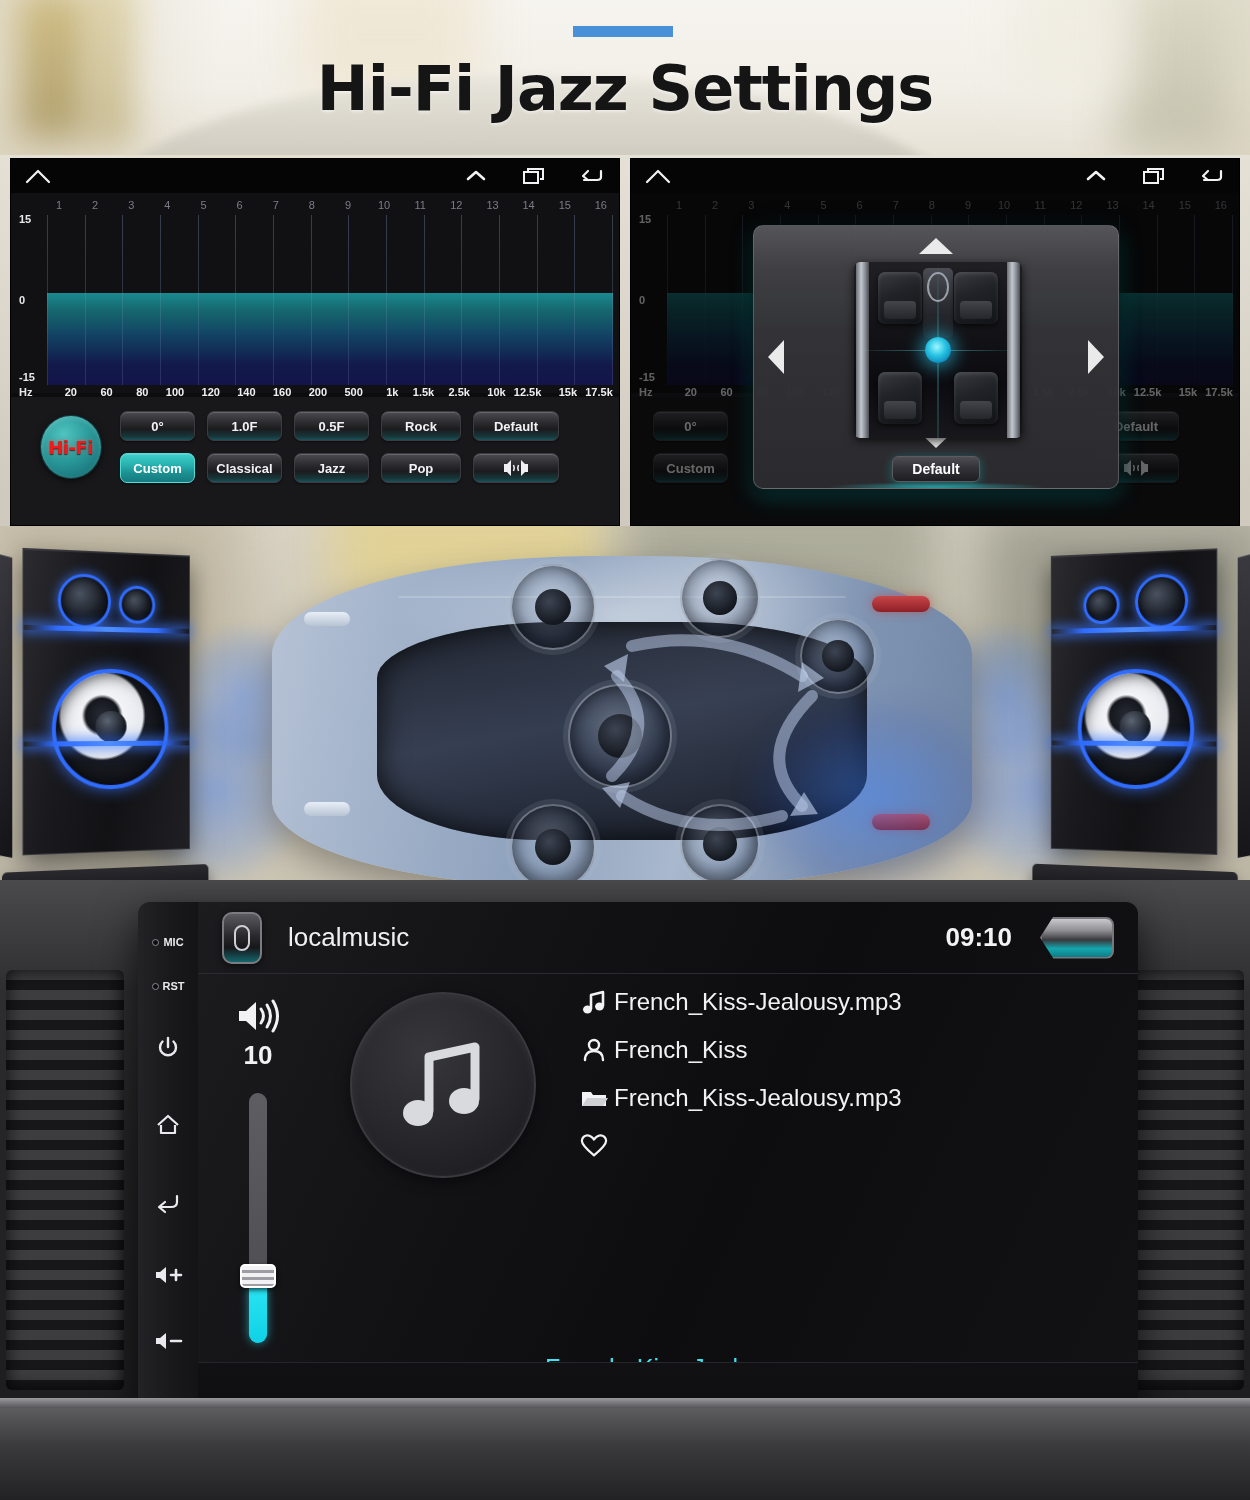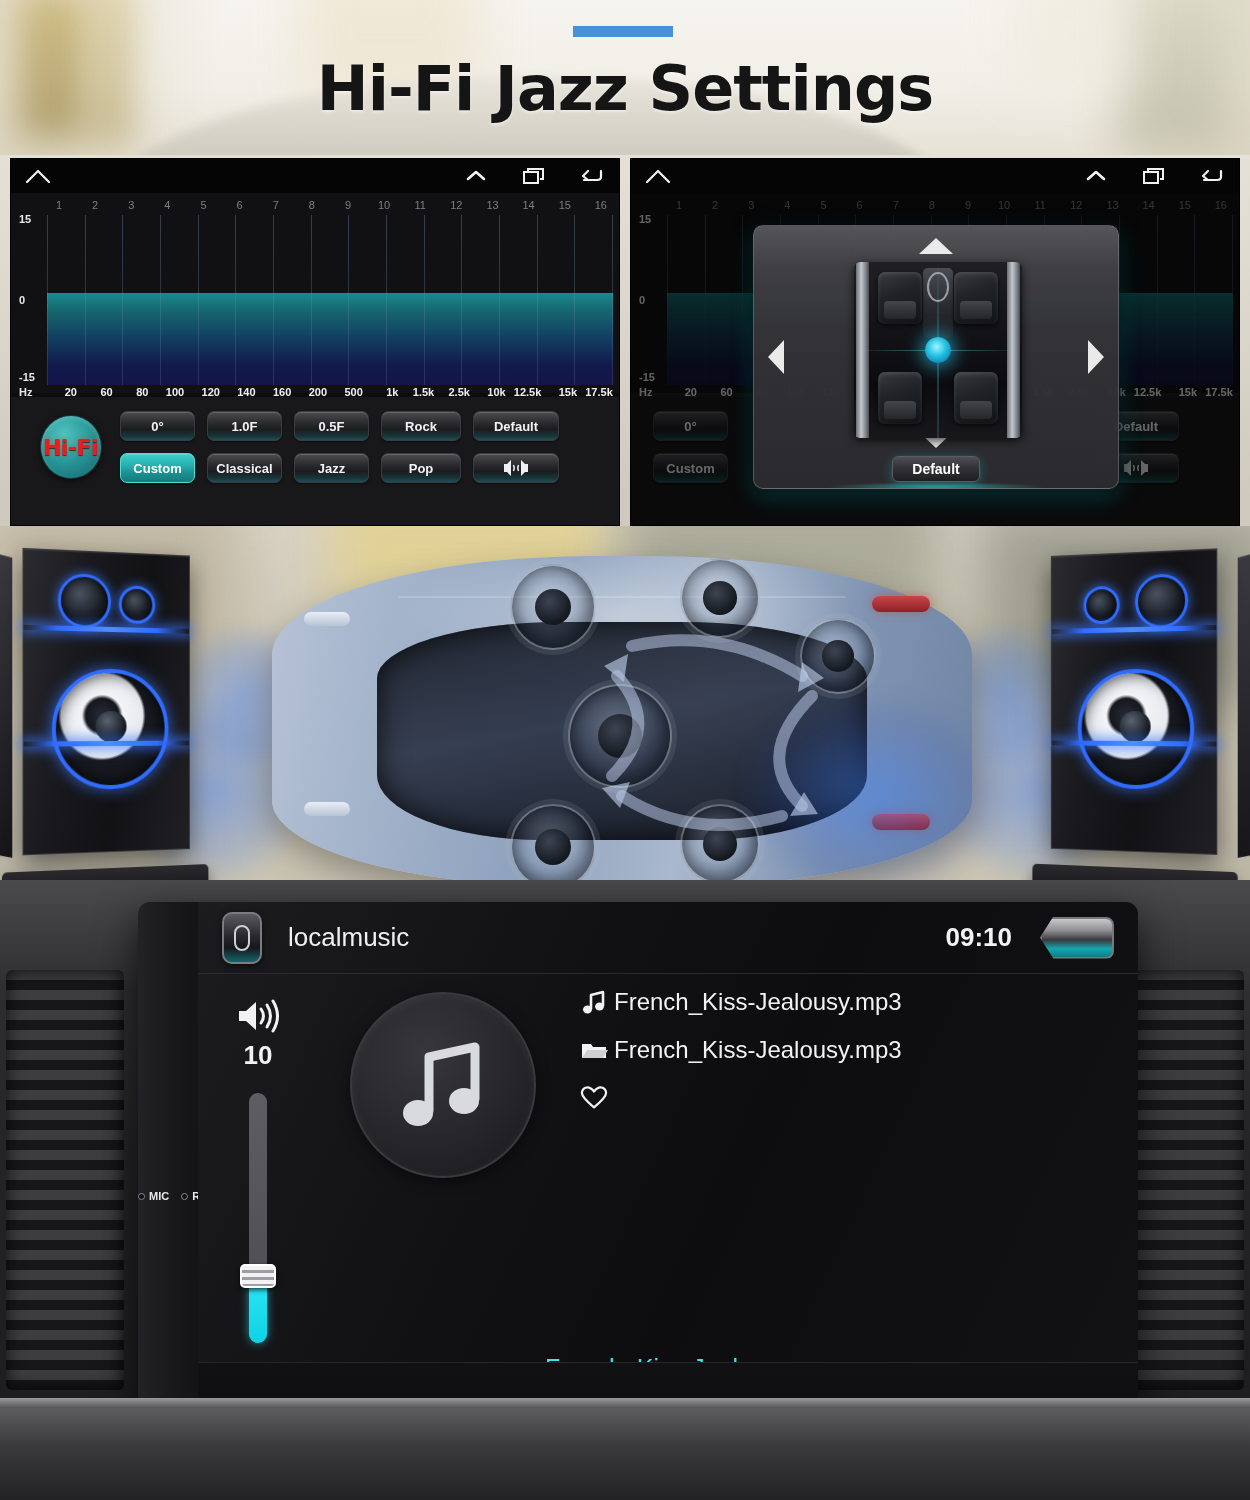--- a/index.html
+++ b/index.html
@@ -138,21 +138,21 @@
   }
   .hifi-cell{ grid-row:1 / span 2; display:flex; align-items:center; justify-content:center; }
   .hifi-circle{
     width:62px; height:64px; border-radius:50%;
     background:radial-gradient(circle at 38% 30%, #4fc4c0 0%, #2a9a9a 45%, #1d7b80 75%, #13585e 100%);
     border:1px solid #17383c;
     display:flex; align-items:center; justify-content:center;
     box-shadow:0 2px 6px rgba(0,0,0,.6), inset 0 2px 5px rgba(255,255,255,.2);
   }
   .hifi-txt{
-    font-size:22px; font-weight:bold; color:#f0191b;
+    font-size:18px; font-weight:bold; color:#f0191b;
     text-shadow:0 1px 1px rgba(0,0,0,.6), 0 0 5px rgba(255,60,60,.55);
     font-family:"DejaVu Sans", sans-serif; letter-spacing:-.5px;
   }
   .right-cell-1{ grid-column:6; grid-row:1; }
   .right-cell-2{ grid-column:6; grid-row:2; }
 
   
   .panel.dim .eq-area, .panel.dim .eq-buttons{ filter:brightness(.42); }
   .panel.dim .eq-fill{ opacity:.75; }
 
@@ -368,21 +368,21 @@
   .head-unit{
     position:absolute; left:138px; top:22px; width:1000px; height:570px;
     background:linear-gradient(180deg,#2a2a2c 0%, #18181a 12%, #121214 100%);
     border-radius:12px;
     box-shadow:0 14px 40px rgba(0,0,0,.7), inset 0 1px 0 rgba(255,255,255,.1);
     overflow:hidden;
   }
   .bezel{
     position:absolute; left:0; top:0; width:60px; height:570px;
     background:linear-gradient(90deg,#232326,#18181a 60%, #141416);
-    display:flex; flex-direction:row; align-items:center; padding-top:18px; gap:12px;
+    display:flex; flex-direction:column; align-items:center; padding-top:18px; gap:0;
   }
   .bz-item{ width:60px; color:#e9e9ec; display:flex; align-items:center; justify-content:center; }
   .bz-label{ font-size:11px; font-weight:bold; display:flex; align-items:center; gap:4px; }
   .bz-dot{ width:7px; height:7px; border-radius:50%; border:1px solid #8a8a90;
     background:#0d0d10; display:inline-block; }
   .bz-icon{ display:flex; align-items:center; justify-content:center; }
 
   .screen{
     position:absolute; left:60px; top:0; right:0; bottom:0;
     background:linear-gradient(115deg,#1c1c1f 0%, #131316 28%, #0d0d10 55%, #131316 100%);
@@ -968,20 +968,29 @@
             <span class="ic">
               <svg width="26" height="26" viewBox="0 0 26 26">
                 <path d="M10 20 L10 6 L22 3 L22 17" fill="none" stroke="#f2f2f4" stroke-width="2.6" stroke-linejoin="round"></path>
                 <ellipse cx="6.5" cy="20.5" rx="4.5" ry="4" fill="#f2f2f4"></ellipse>
                 <ellipse cx="18.5" cy="17.5" rx="4.5" ry="4" fill="#f2f2f4"></ellipse>
               </svg>
             </span>
             <span class="txt">French_Kiss-Jealousy.mp3</span>
           </div>
 
+          <div class="info-row">
+            <span class="ic">
+              <svg width="26" height="26" viewBox="0 0 26 26">
+                <circle cx="13" cy="8" r="5" fill="none" stroke="#f2f2f4" stroke-width="2.4"></circle>
+                <path d="M4 23 Q4 14 13 14 Q22 14 22 23" fill="none" stroke="#f2f2f4" stroke-width="2.4" stroke-linecap="round"></path>
+              </svg>
+            </span>
+            <span class="txt">French_Kiss</span>
+          </div>
 
           <div class="info-row">
             <span class="ic">
               <svg width="28" height="24" viewBox="0 0 28 24">
                 <path d="M2 6 L2 20 L26 20 L26 9 L13 9 L11 6 Z" fill="#f2f2f4"></path>
                 <path d="M2 20 L7 12 L28 12 L23 20 Z" fill="#cfd0d4"></path>
               </svg>
             </span>
             <span class="txt">French_Kiss-Jealousy.mp3</span>
           </div>

